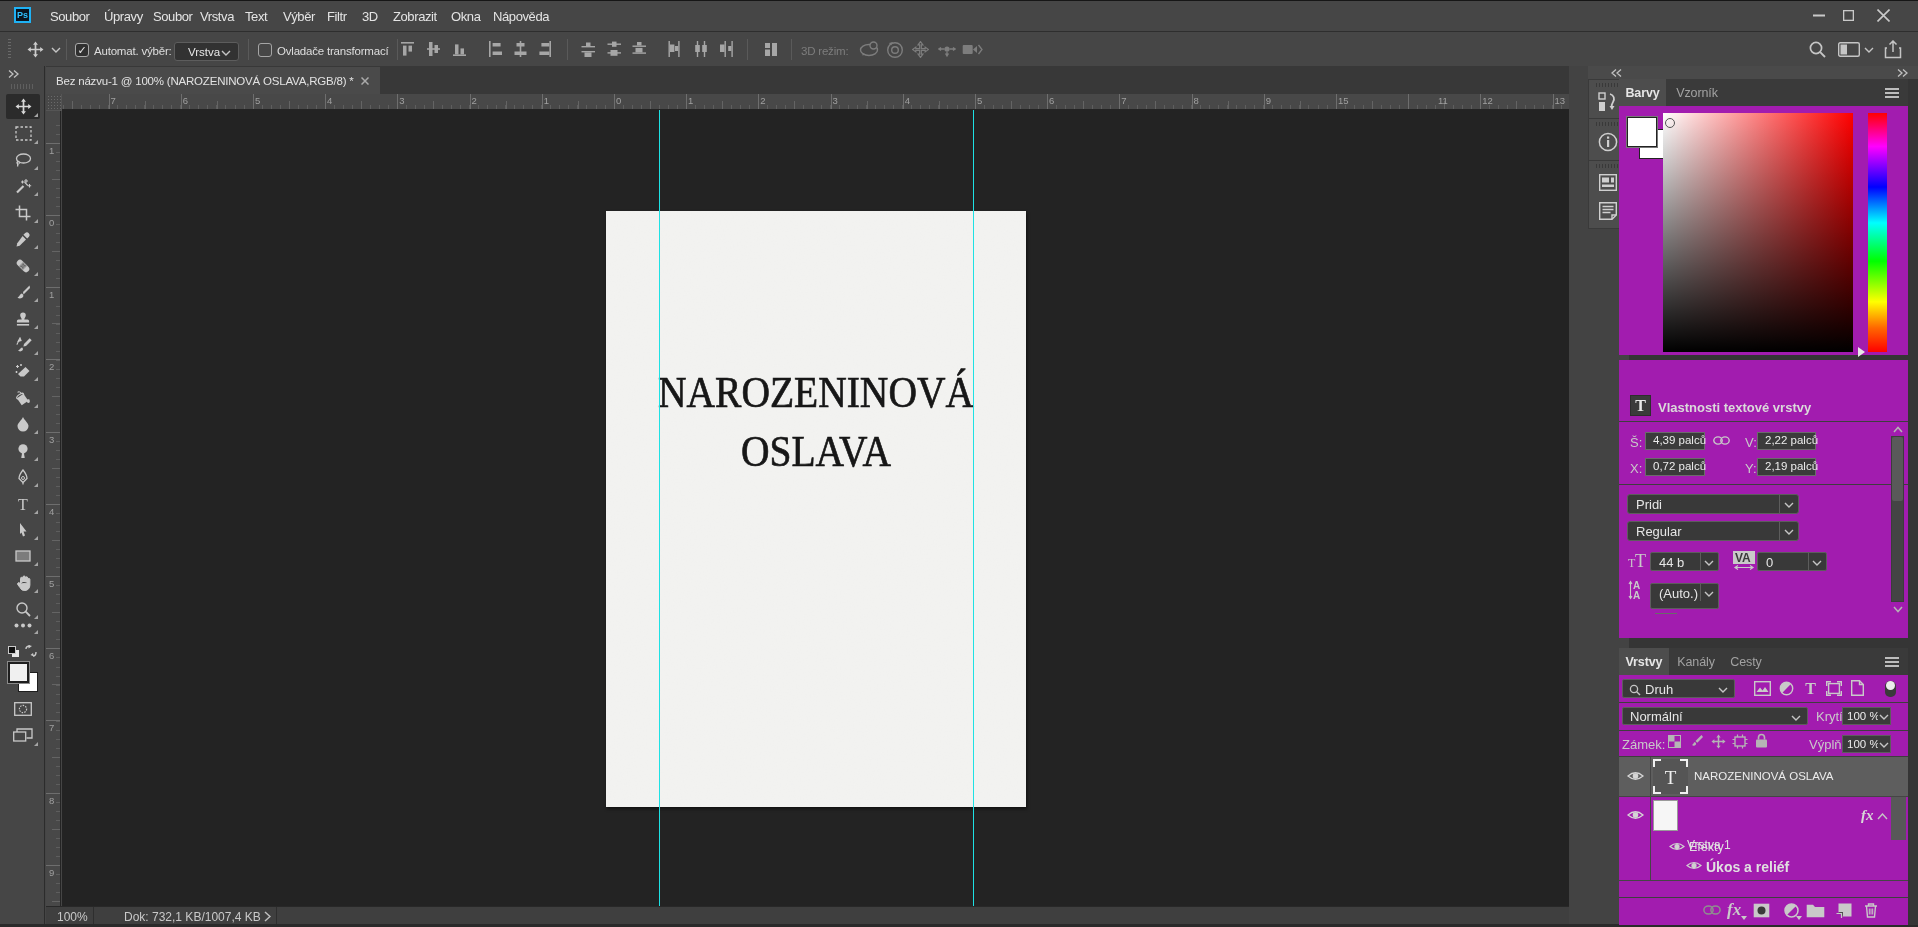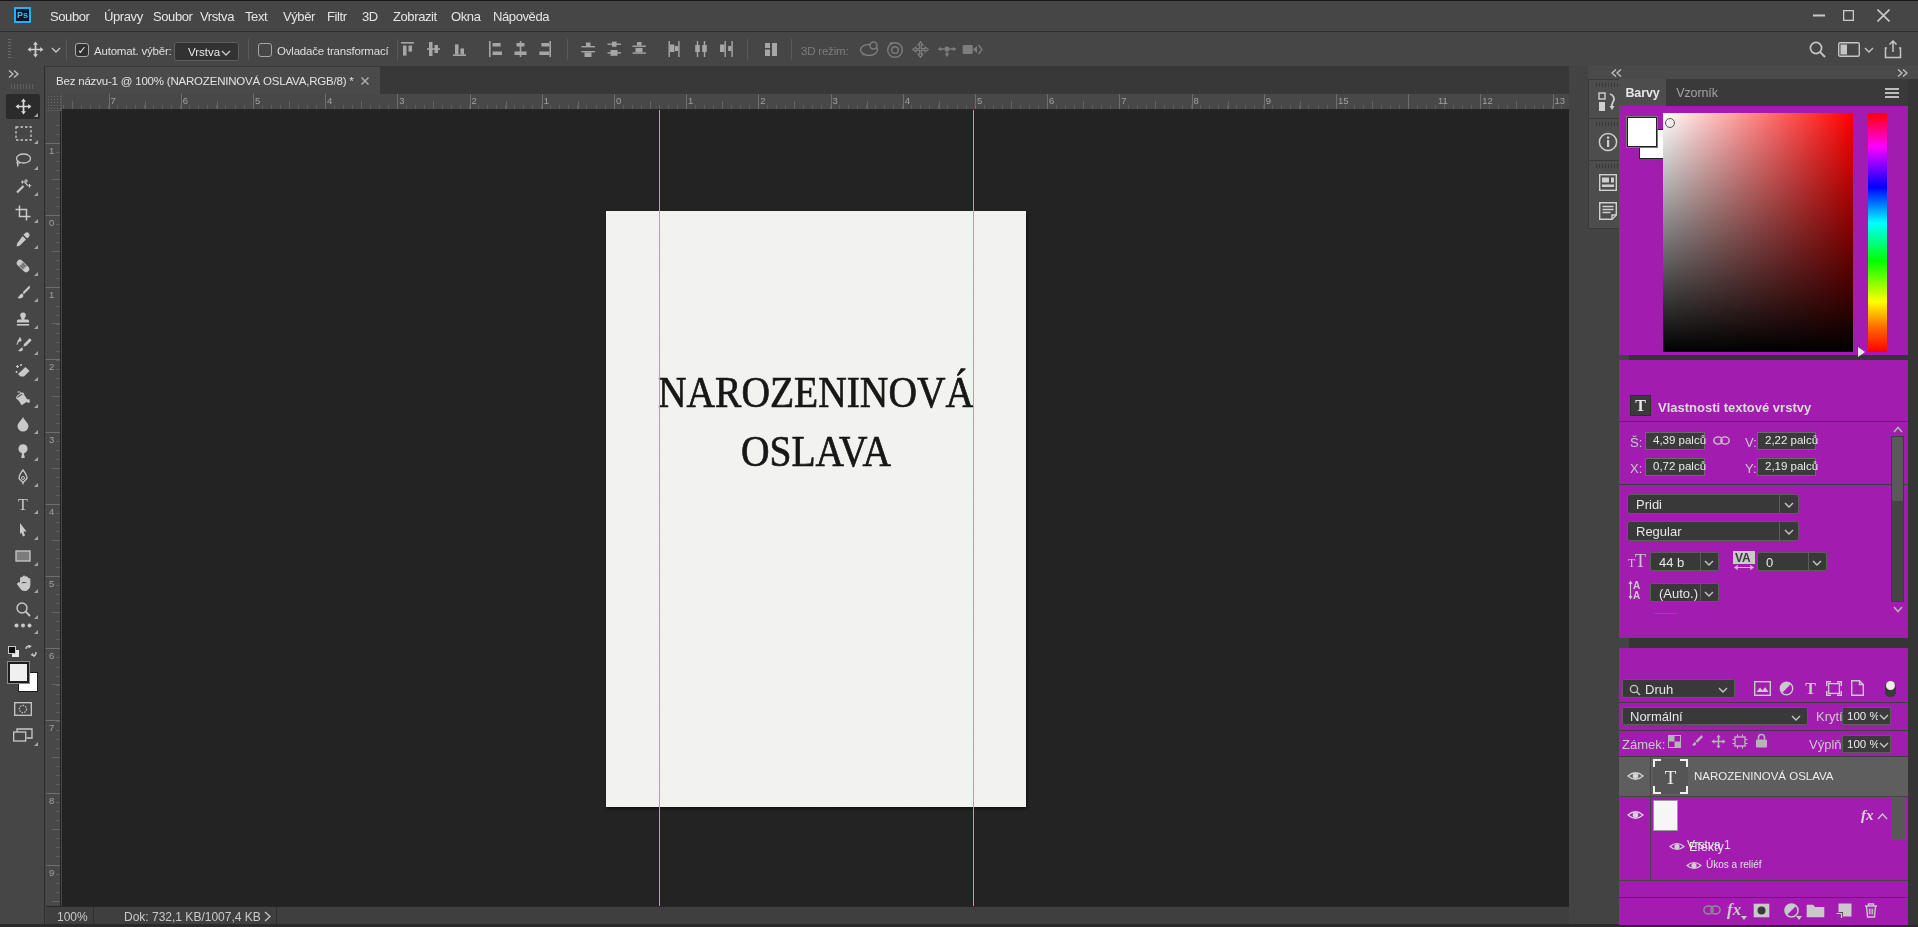--- a/index.html
+++ b/index.html
@@ -604,40 +604,46 @@
       <div style="position:absolute;right:17px;top:0;width:1px;height:17px;background:#5d5d5d"></div>
       <svg style="position:absolute;right:4px;top:7px" width="10" height="6">
             <path d="M1 1 L5 5 L9 1" stroke="#c5c5c5" stroke-width="1.4" fill="none"></path>
           </svg>
     </div>
     <svg style="position:absolute;left:9px;top:220px" width="20" height="20">
           <text x="5" y="9" font-family="Liberation Sans,sans-serif" font-size="10" font-weight="bold" fill="#c9c9c9">A</text>
           <text x="5" y="19" font-family="Liberation Sans,sans-serif" font-size="10" font-weight="bold" fill="#c9c9c9">A</text>
           <path d="M2.5 2 V18 M1 4 L2.5 1.5 L4 4 M1 16 L2.5 18.5 L4 16" stroke="#c9c9c9" stroke-width="1.1" fill="none"></path>
         </svg>
-    <div class="drop" style="left:31px;top:223px;width:69px;height:19px;border-radius:2px;">
+    <div class="drop" style="left:31px;top:223px;width:69px;height:26px;border-radius:2px;">
       <span style="position:absolute;left:8px;top:2px;">(Auto.)</span>
       <div style="position:absolute;right:17px;top:0;width:1px;height:17px;background:#5d5d5d"></div>
       <svg style="position:absolute;right:4px;top:7px" width="10" height="6">
             <path d="M1 1 L5 5 L9 1" stroke="#c5c5c5" stroke-width="1.4" fill="none"></path>
           </svg>
     </div>
     <div style="position:absolute;left:36px;top:253px;width:22px;height:1px;background:#6a6a6a"></div>
 
     <svg style="position:absolute;left:274px;top:66px" width="10" height="7">
           <path d="M1 6 L5 1.5 L9 6" stroke="#b5b5b5" stroke-width="1.5" fill="none"></path>
         </svg>
     <div style="position:absolute;left:272px;top:76px;width:13px;height:166px;background:#444444;border:1px solid #3c3c3c;"></div>
     <div style="position:absolute;left:273px;top:77px;width:11px;height:64px;background:#595959;border-radius:2px;"></div>
     <svg style="position:absolute;left:274px;top:246px" width="10" height="7">
           <path d="M1 1 L5 5.5 L9 1" stroke="#b5b5b5" stroke-width="1.5" fill="none"></path>
         </svg>
   </div>
 
   <div class="panel" id="panel-vrstvy" style="top:582px; height:277px;">
+    <div class="ptabs">
+      <div class="ptab act" style="left:0; width:50px;">Vrstvy</div>
+      <div class="ptab" style="left:50px; width:54px;">Kanály</div>
+      <div class="ptab" style="left:104px; width:46px;">Cesty</div>
+      <div class="hamb"></div>
+    </div>
     <div class="drop" style="left:3px;top:31px;width:113px;height:19px;border-radius:2px;">
       <svg style="position:absolute;left:6px;top:4px" width="12" height="12">
             <circle cx="5" cy="5" r="3.6" fill="none" stroke="#c5c5c5" stroke-width="1.3"></circle>
             <path d="M7.7 7.7 L11 11" stroke="#c5c5c5" stroke-width="1.4"></path>
           </svg>
       <span style="position:absolute;left:22px;top:2px;">Druh</span>
       <svg style="position:absolute;right:6px;top:7px" width="10" height="6">
             <path d="M1 1 L5 5 L9 1" stroke="#c5c5c5" stroke-width="1.4" fill="none"></path>
           </svg>
     </div>
@@ -737,21 +743,21 @@
         </svg>
     <svg class="eye" style="left:50px;top:193px" width="16" height="11">
           <path d="M1 5.5 Q8 -0.5 15 5.5 Q8 11.5 1 5.5 Z" fill="none" stroke="#d0d0d0" stroke-width="1.2"></path>
           <circle cx="8" cy="5.5" r="2.6" fill="#d0d0d0"></circle>
         </svg>
     <div style="position:absolute;left:70px;top:192px;font-size:12.5px;color:#e0e0e0;">Efekty</div>
     <svg class="eye" style="left:67px;top:212px" width="16" height="11">
           <path d="M1 5.5 Q8 -0.5 15 5.5 Q8 11.5 1 5.5 Z" fill="none" stroke="#d0d0d0" stroke-width="1.2"></path>
           <circle cx="8" cy="5.5" r="2.6" fill="#d0d0d0"></circle>
         </svg>
-    <div style="position:absolute;left:87px;top:211px;font-size:10px;color:#e0e0e0;">Úkos a reliéf</div>
+    <div style="position:absolute;left:87px;top:211px;font-size:14px;color:#e0e0e0;font-weight:bold;">Úkos a reliéf</div>
     <div style="position:absolute;left:0;top:232px;width:289px;height:1px;background:#454545;"></div>
     <div style="position:absolute;left:272px;top:149px;width:15px;height:43px;background:#585858;"></div>
 
     <div style="position:absolute;left:0;top:249px;width:289px;height:1px;background:#3e3e3e;"></div>
     <svg style="position:absolute;left:84px;top:257px" width="18px" height="10">
           <ellipse cx="5.5" cy="5" rx="4.6" ry="4" fill="none" stroke="#8f8f8f" stroke-width="1.5"></ellipse>
           <ellipse cx="12.5" cy="5" rx="4.6" ry="4" fill="none" stroke="#8f8f8f" stroke-width="1.5"></ellipse>
         </svg>
     <div style="position:absolute;left:108px;top:252px;font-family:'Liberation Serif',serif;font-style:italic;font-weight:bold;font-size:17px;color:#c9c9c9;">fx</div>
     <div style="position:absolute;left:122px;top:268px;width:0;height:0;border-left:3.5px solid transparent;border-right:3.5px solid transparent;border-top:4px solid #c9c9c9;"></div>

